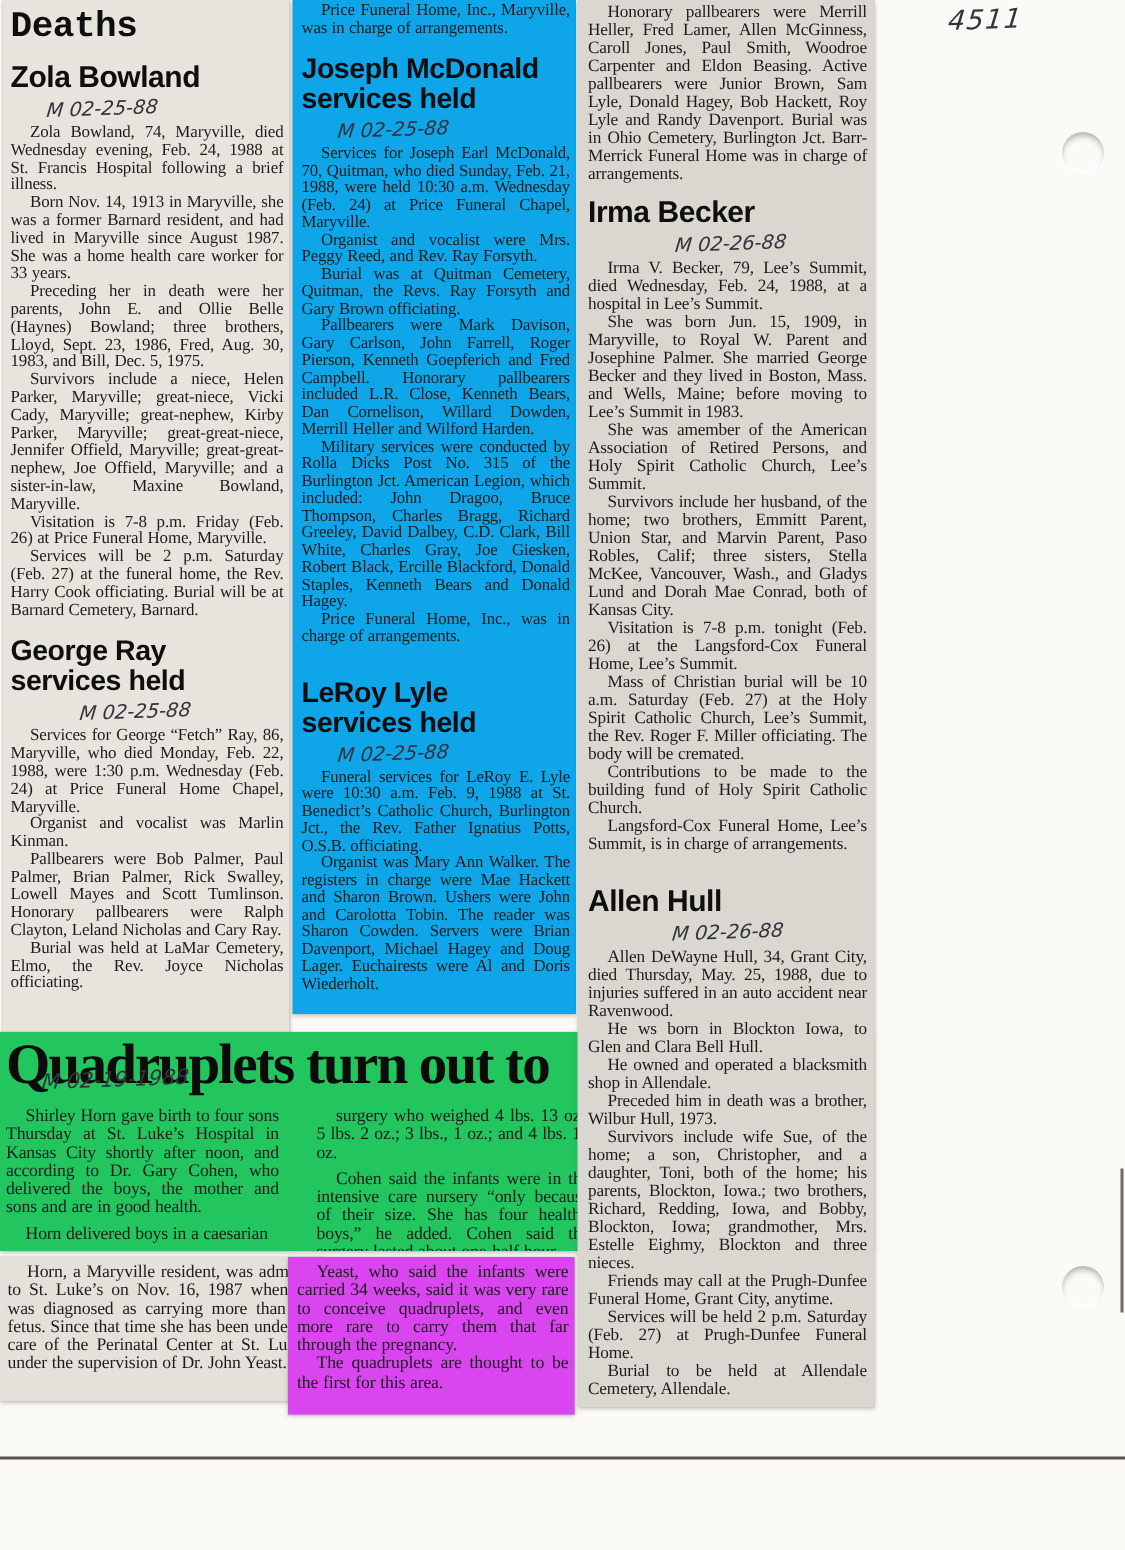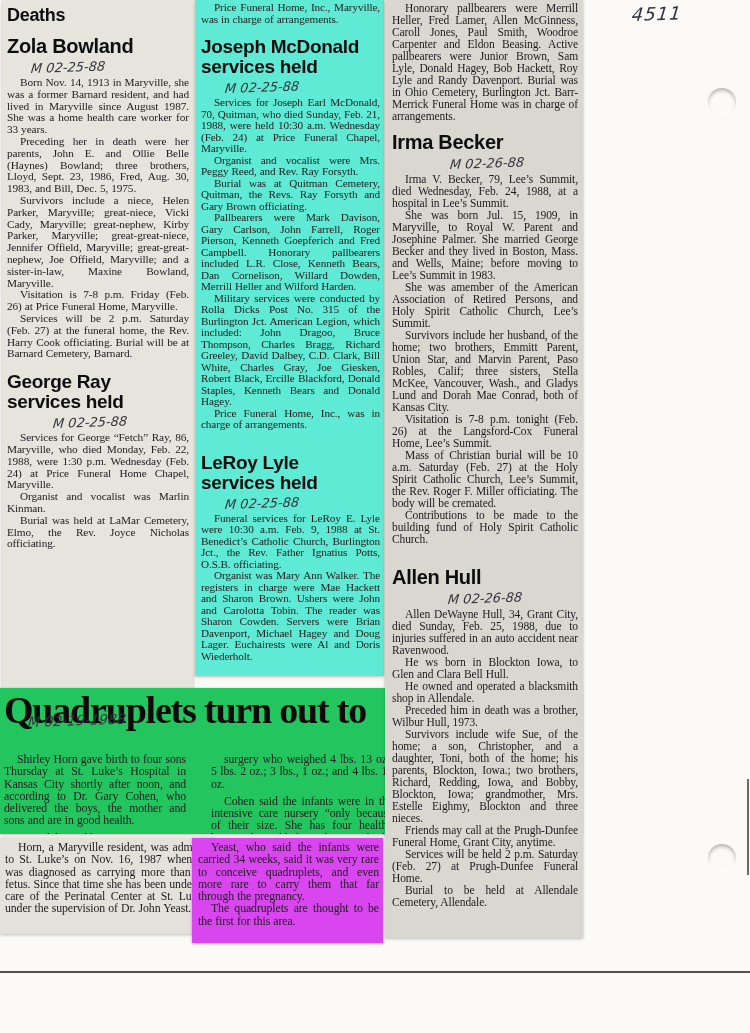--- a/index.html
+++ b/index.html
@@ -1,47 +1,47 @@
 <!DOCTYPE html>
 <html><head>
 <meta charset="utf-8">
 <style>
   html,body{margin:0;padding:0;background:#e9e8e5;}
   .page{position:relative;width:750px;height:1033px;background:#fbfaf7;overflow:hidden;
         font-family:"Liberation Serif",serif;color:#1c1c1c;}
   .clip{position:absolute;box-sizing:border-box;
         box-shadow:0 1px 3px rgba(70,62,50,.28),0 0 1px rgba(0,0,0,.18);}
   .col-left {left:2px;  top:0;width:191px;height:692px;background:#e7e4de;padding:3px 4px 0 5px;z-index:1;overflow:hidden;}
-  .col-mid  {left:195px;top:0;width:189px;height:676px;background:#5eead4;padding:2px 4px 0 6px;z-index:1;overflow:hidden;}
+  .col-mid  {left:195px;top:0;width:189px;height:676px;background:#0ea5e9;padding:2px 4px 0 6px;z-index:1;overflow:hidden;}
   .col-right{left:385px;top:0;width:198px;height:938px;background:#dad7d1;padding:2px 5px 0 7px;z-index:3;overflow:hidden;}
   .quad1 {left:0;top:688px;width:582px;height:146px;background:#22c55e;z-index:2;overflow:hidden;padding:2px 0 0 4px;}
   .quad2a{left:0;top:838px;width:216px;min-height:96px;background:#e4e1db;padding:3px 3px 4px 5px;z-index:2;}
   .quad2b{left:192px;top:838px;width:191px;min-height:93px;background:#d946ef;padding:3px 4px 16px 6px;z-index:2;}
 
   .hdr{font-family:"Liberation Sans",sans-serif;font-weight:bold;color:#0e0e0e;letter-spacing:-.3px;}
-  h1.deaths{font-size:18px;margin:2px 0 10px 0;}
+  h1.deaths{font-size:24px;margin:2px 0 10px 0;font-family:Liberation Mono, monospace;}
   h2.t1{font-size:20px;line-height:21px;margin:10px 0 2px 0;}
   h2.t2{font-size:19px;line-height:20px;margin:12px 0 2px 0;}
   h2.sp{margin-top:22px;}
 
   .bp{margin:0;text-align:justify;text-indent:13px;letter-spacing:-.1px;word-spacing:.3px;}
   .col-left  .bp{font-size:11.3px;line-height:11.8px;}
   .col-mid   .bp{font-size:11.2px;line-height:11.5px;}
   .col-right .bp{font-size:11.5px;line-height:12px;}
   .quad1 .bp,.quad2a .bp,.quad2b .bp{font-size:11.8px;line-height:12.3px;}
 
   .hand{font-family:"DejaVu Sans",sans-serif;font-style:italic;color:#34343c;
         transform:rotate(-2deg) skewX(-8deg);transform-origin:left center;display:inline-block;}
   .date{font-size:13px;margin:-1px 0 1px 24px;}
   .corner-num{position:absolute;left:632px;top:4px;font-size:18px;letter-spacing:1px;z-index:4;}
 
   .headline{font-family:"Liberation Serif",serif;font-weight:bold;font-size:38px;line-height:40px;
             letter-spacing:-1.2px;white-space:nowrap;margin:0;color:#0b0b0b;}
   .quad-date{position:absolute;left:28px;top:26px;font-size:14px;z-index:2;}
-  .quad-cols{display:flex;gap:25px;margin-top:23px;}
+  .quad-cols{display:flex;gap:25px;margin-top:7px;}
   .quad-col{width:182px;}
   .quad-col .bp + .bp{margin-top:5px;}
 
   .hole{position:absolute;width:28px;height:28px;border-radius:50%;background:#fbfaf7;z-index:5;
         box-shadow:inset 0 3px 4px -1px rgba(0,0,0,.32),inset 0 -2px 2px rgba(255,255,255,.9);}
   .hole-top{left:708px;top:88px;}
   .hole-bottom{left:708px;top:844px;}
   .rule-bottom{position:absolute;left:0;top:971px;width:750px;height:2px;background:#55524d;z-index:4;}
   .rule-right{position:absolute;left:747px;top:779px;width:2px;height:96px;background:#6e6a64;z-index:4;}
 </style>
@@ -52,34 +52,36 @@
 
   <div class="corner-num hand">4511</div>
 
   <section class="clip col-left">
     <h1 class="hdr deaths">Deaths</h1>
 
     <article>
       <h2 class="hdr t1">Zola Bowland</h2>
       <div><span class="hand date">M 02-25-88</span></div>
       <div>
+          <p class="bp">Zola Bowland, 74, Maryville, died Wednesday evening, Feb. 24, 1988 at St. Francis Hospital following a brief illness.</p>
           <p class="bp">Born Nov. 14, 1913 in Maryville, she was a former Barnard resident, and had lived in Maryville since August 1987. She was a home health care worker for 33 years.</p>
           <p class="bp">Preceding her in death were her parents, John E. and Ollie Belle (Haynes) Bowland; three brothers, Lloyd, Sept. 23, 1986, Fred, Aug. 30, 1983, and Bill, Dec. 5, 1975.</p>
           <p class="bp">Survivors include a niece, Helen Parker, Maryville; great-niece, Vicki Cady, Maryville; great-nephew, Kirby Parker, Maryville; great-great-niece, Jennifer Offield, Maryville; great-great-nephew, Joe Offield, Maryville; and a sister-in-law, Maxine Bowland, Maryville.</p>
           <p class="bp">Visitation is 7-8 p.m. Friday (Feb. 26) at Price Funeral Home, Maryville.</p>
           <p class="bp">Services will be 2 p.m. Saturday (Feb. 27) at the funeral home, the Rev. Harry Cook officiating. Burial will be at Barnard Cemetery, Barnard.</p>
         </div>
     </article>
 
     <article>
       <h2 class="hdr t2"><span>George Ray</span><br><span>services held</span></h2>
       <div><span class="hand date" style="margin-left:46px">M 02-25-88</span></div>
       <div>
           <p class="bp">Services for George “Fetch” Ray, 86, Maryville, who died Monday, Feb. 22, 1988, were 1:30 p.m. Wednesday (Feb. 24) at Price Funeral Home Chapel, Maryville.</p>
           <p class="bp">Organist and vocalist was Marlin Kinman.</p>
+          <p class="bp">Pallbearers were Bob Palmer, Paul Palmer, Brian Palmer, Rick Swalley, Lowell Mayes and Scott Tumlinson. Honorary pallbearers were Ralph Clayton, Leland Nicholas and Cary Ray.</p>
           <p class="bp">Burial was held at LaMar Cemetery, Elmo, the Rev. Joyce Nicholas officiating.</p>
         </div>
     </article>
   </section>
 
   <section class="clip col-mid">
     <p class="bp">Price Funeral Home, Inc., Maryville, was in charge of arrangements.</p>
 
     <article>
       <h2 class="hdr t2"><span>Joseph McDonald</span><br><span>services held</span></h2>
@@ -105,34 +107,35 @@
   </section>
 
   <section class="clip col-right">
     <p class="bp">Honorary pallbearers were Merrill Heller, Fred Lamer, Allen McGinness, Caroll Jones, Paul Smith, Woodroe Carpenter and Eldon Beasing. Active pallbearers were Junior Brown, Sam Lyle, Donald Hagey, Bob Hackett, Roy Lyle and Randy Davenport. Burial was in Ohio Cemetery, Burlington Jct. Barr-Merrick Funeral Home was in charge of arrangements.</p>
 
     <article>
       <h2 class="hdr t1">Irma Becker</h2>
       <div><span class="hand date" style="margin-left:58px">M 02-26-88</span></div>
       <div>
           <p class="bp">Irma V. Becker, 79, Lee’s Summit, died Wednesday, Feb. 24, 1988, at a hospital in Lee’s Summit.</p>
-          <p class="bp">She was born Jul. 15, 1909, in Maryville, to Royal W. Parent and Josephine Palmer. She married George Becker and they lived in Boston, Mass. and Wells, Maine; before moving to Lee’s Summit in 1983.</p>
+          <p class="bp">She was born Jun. 15, 1909, in Maryville, to Royal W. Parent and Josephine Palmer. She married George Becker and they lived in Boston, Mass. and Wells, Maine; before moving to Lee’s Summit in 1983.</p>
           <p class="bp">She was amember of the American Association of Retired Persons, and Holy Spirit Catholic Church, Lee’s Summit.</p>
           <p class="bp">Survivors include her husband, of the home; two brothers, Emmitt Parent, Union Star, and Marvin Parent, Paso Robles, Calif; three sisters, Stella McKee, Vancouver, Wash., and Gladys Lund and Dorah Mae Conrad, both of Kansas City.</p>
           <p class="bp">Visitation is 7-8 p.m. tonight (Feb. 26) at the Langsford-Cox Funeral Home, Lee’s Summit.</p>
           <p class="bp">Mass of Christian burial will be 10 a.m. Saturday (Feb. 27) at the Holy Spirit Catholic Church, Lee’s Summit, the Rev. Roger F. Miller officiating. The body will be cremated.</p>
           <p class="bp">Contributions to be made to the building fund of Holy Spirit Catholic Church.</p>
+          <p class="bp">Langsford-Cox Funeral Home, Lee’s Summit, is in charge of arrangements.</p>
         </div>
     </article>
 
     <article>
       <h2 class="hdr t1 sp">Allen Hull</h2>
       <div><span class="hand date" style="margin-left:56px">M 02-26-88</span></div>
       <div>
-          <p class="bp">Allen DeWayne Hull, 34, Grant City, died Sunday, Feb. 25, 1988, due to injuries suffered in an auto accident near Ravenwood.</p>
+          <p class="bp">Allen DeWayne Hull, 34, Grant City, died Thursday, May. 25, 1988, due to injuries suffered in an auto accident near Ravenwood.</p>
           <p class="bp">He ws born in Blockton Iowa, to Glen and Clara Bell Hull.</p>
           <p class="bp">He owned and operated a blacksmith shop in Allendale.</p>
           <p class="bp">Preceded him in death was a brother, Wilbur Hull, 1973.</p>
           <p class="bp">Survivors include wife Sue, of the home; a son, Christopher, and a daughter, Toni, both of the home; his parents, Blockton, Iowa.; two brothers, Richard, Redding, Iowa, and Bobby, Blockton, Iowa; grandmother, Mrs. Estelle Eighmy, Blockton and three nieces.</p>
           <p class="bp">Friends may call at the Prugh-Dunfee Funeral Home, Grant City, anytime.</p>
           <p class="bp">Services will be held 2 p.m. Saturday (Feb. 27) at Prugh-Dunfee Funeral Home.</p>
           <p class="bp">Burial to be held at Allendale Cemetery, Allendale.</p>
         </div>
     </article>
   </section>

